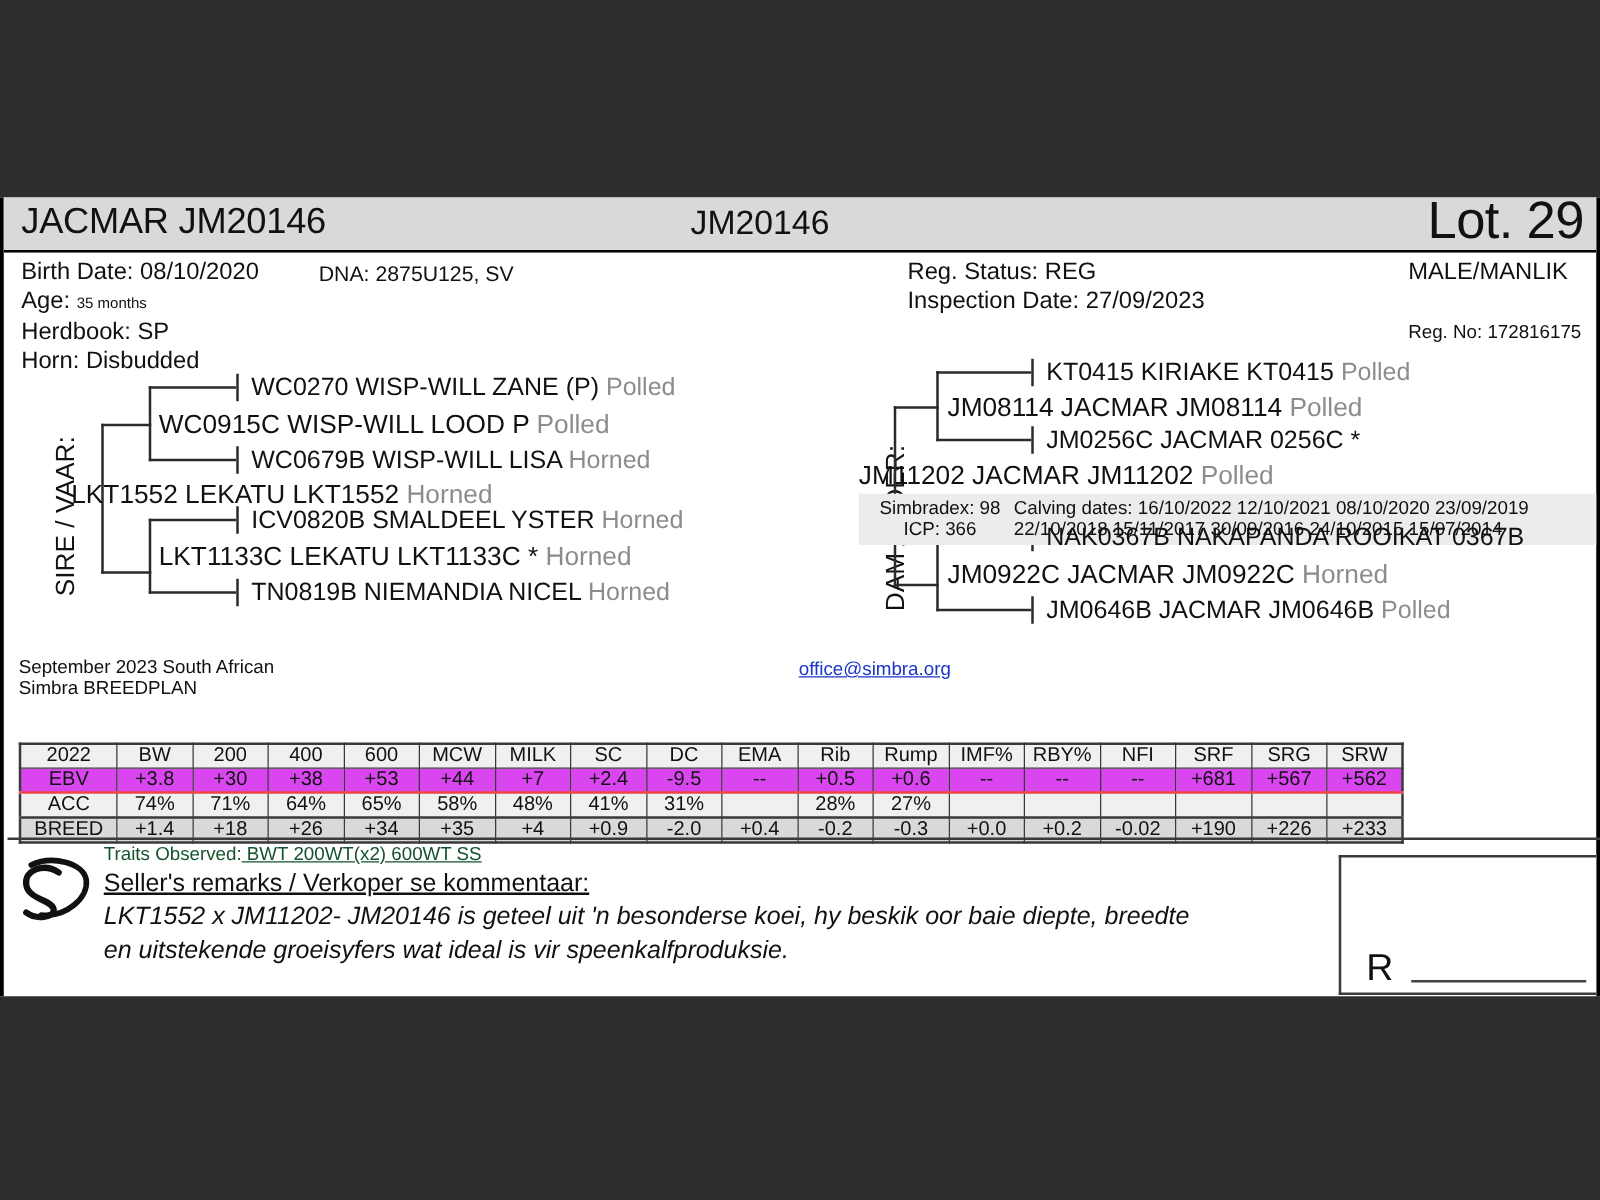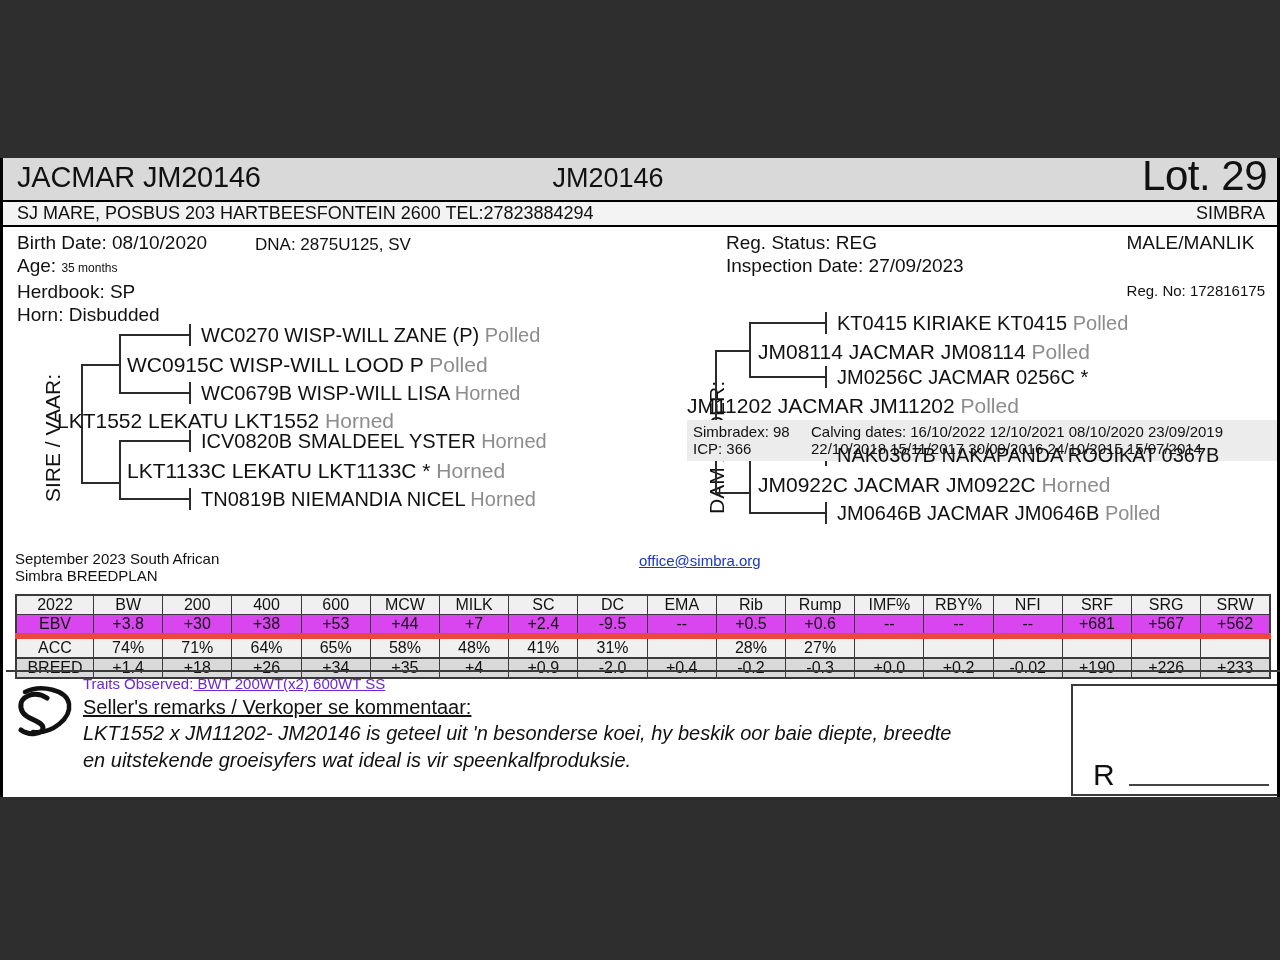--- a/index.html
+++ b/index.html
@@ -97,66 +97,66 @@
   .tick  { position: absolute; background: #2b2b2b; width: 2px; }
 
   .simbox {
     position: absolute;
     background: #ececec;
     font-size: 15px;
     color: #111;
     line-height: 17px;
     white-space: nowrap;
   }
-  .simbox .lbl { display: inline-block; width: 118px; }
+  .simbox .lbl { display: inline-block; width: 118px; text-align: center; }
 
   
   .bpcap { position: relative; height: 36px; }
   .bpcap .cap {
     position: absolute; left: 12px; top: -2px;
     font-size: 15px; color: #111; line-height: 17px;
   }
   .bpcap .email {
     position: absolute; left: 636px; top: 0px;
     font-size: 15px; color: #1a35c8; text-decoration: underline;
   }
 
   
   .bptable {
     position: absolute;
     left: 12px; right: 12px;
     top: 436px;
     border-collapse: collapse;
     table-layout: fixed;
-    width: 1256px;
+    width: 1108px;
     border: 2px solid #3a3a3a;
   }
   .bptable td {
     border: 1px solid #3a3a3a;
     text-align: center;
     font-size: 16px;
     color: #111;
     height: 18px;
     line-height: 18px;
     padding: 0;
   }
   .bptable tr.r-head td { background: #f0f0f0; }
   .bptable tr.r-ebv  td { background: #d946ef; }
   .bptable tr.r-acc  td { background: #f0f0f0; }
   .bptable tr.r-breed td { background: #d9d9d9; }
-  .bptable tr.r-acc  { border-top: 6px solid #ef4444; }
+  .bptable tr.r-acc  { border-top: 2px solid #ef4444; }
   .bptable tr.r-breed { border-top: 2px solid #3a3a3a; }
   .bptable td.c0 { width: 76px; }
 
   
   .remarks { position: absolute; left: 0; top: 512px; width: 1280px; height: 127px; }
   .rm-sep { position: absolute; left: 3px; right: 3px; top: 0; height: 2px; background: #3a3a3a; }
   .logo { position: absolute; left: 8px; top: 12px; width: 68px; height: 60px; }
   .rm-body { position: absolute; left: 80px; top: 4px; width: 970px; }
-  .traits { font-size: 15px; color: #6d28d9; line-height: 20px; }
+  .traits { font-size: 15px; color: #14532d; line-height: 20px; }
   .traits .u { text-decoration: underline; }
   .sellerh { font-size: 20px; color: #111; text-decoration: underline; line-height: 26px; }
   .sellert { font-size: 20px; color: #111; line-height: 27px; font-style: italic; }
 
   .pricebox {
     position: absolute;
     left: 1068px; top: 14px;
     width: 206px; height: 112px;
     border: 2px solid #3a3a3a;
     border-right: none;
@@ -176,24 +176,20 @@
 <body>
 
 <div class="page">
 
   <div class="titlebar">
     <div class="t-left">JACMAR JM20146</div>
     <div class="t-mid">JM20146</div>
     <div class="t-right">Lot. 29</div>
   </div>
 
-  <div class="addrbar">
-    <div class="a-left">SJ MARE, POSBUS 203 HARTBEESFONTEIN 2600 TEL:27823884294</div>
-    <div class="a-right">SIMBRA</div>
-  </div>
 
   <div class="infoblock">
     <div class="info-c1">
       <div class="iline">Birth Date: 08/10/2020</div>
       <div class="iline"><span>Age: </span><span class="small">35 months</span></div>
       <div class="iline">Herdbook: SP</div>
       <div class="iline">Horn: Disbudded</div>
     </div>
     <div class="info-c2">
       <div class="iline dna">DNA: 2875U125, SV</div>

